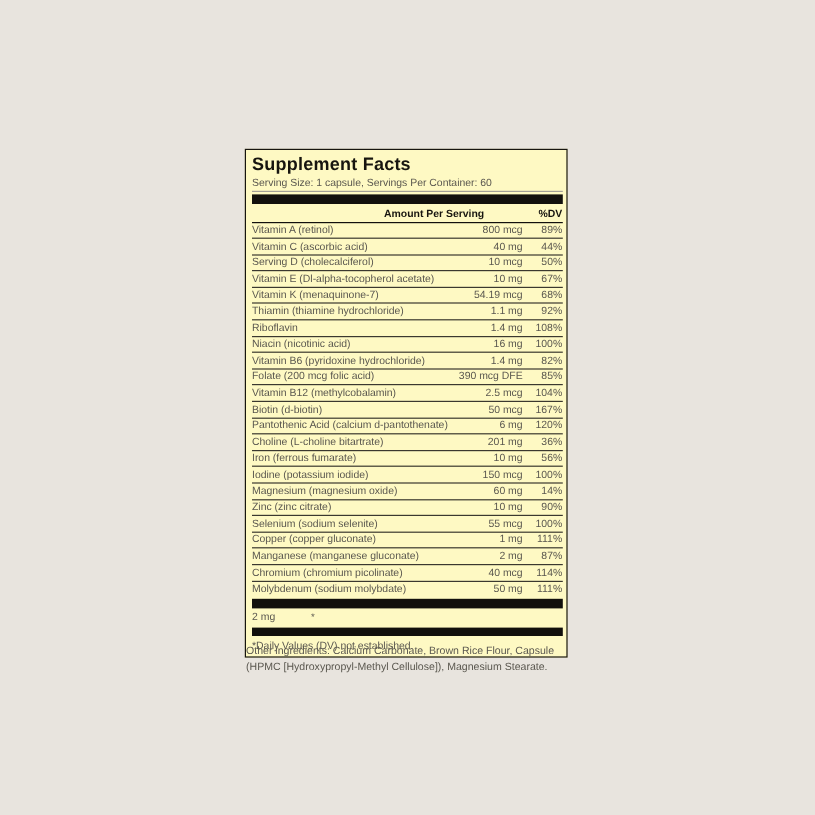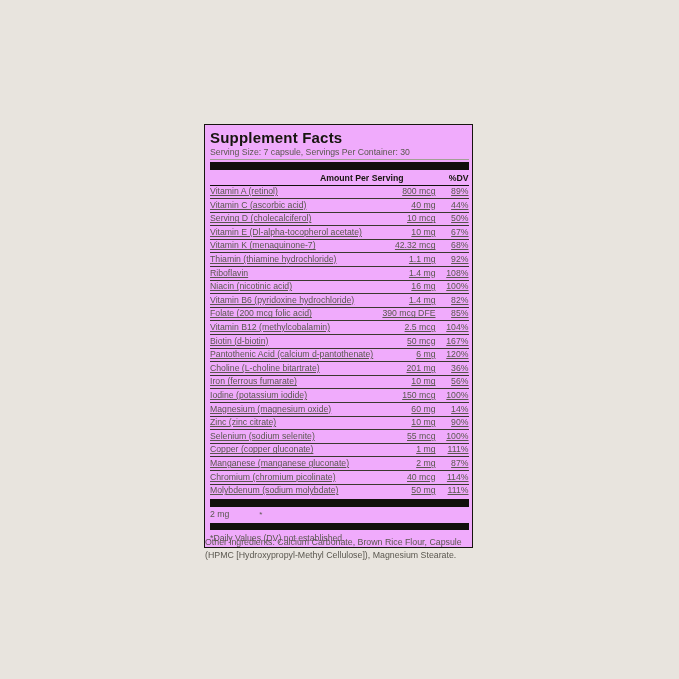--- a/index.html
+++ b/index.html
@@ -55,21 +55,20 @@
     border-bottom: 1.5px solid #12100c;
     gap: 32px;
   }
   .row {
     display: flex;
     align-items: baseline;
     font-size: 8.7px;
     line-height: 9.4px;
     padding: 1.6px 0;
     border-bottom: 1px solid #3b382f;
-    text-decoration: underline;
   }
   .row:last-child { border-bottom: none; align-items: center; }
   .name { flex: 1; padding-right: 4px; white-space: nowrap; overflow: hidden; }
   .amt  { text-align: right; white-space: nowrap; }
   .dv   { width: 33px; text-align: right; white-space: nowrap; }
   .coq-row {
     display: flex;
     align-items: baseline;
     font-size: 8.7px;
     line-height: 9.4px;
@@ -89,25 +88,25 @@
     font-size: 8.8px;
     line-height: 12.6px;
     color: #5a574f;
   }
 </style>
 </head>
 <body style="background: rgb(232, 228, 222);">
 
 <div class="canvas">
 
-  <div class="panel" style="background: #f0abfc; border-color: rgb(23, 21, 15);">
+  <div class="panel" style="background: #fef9c3; border-color: rgb(23, 21, 15);">
 
     <div class="title">Supplement Facts</div>
 
-    <div class="serving">Serving Size: 7 capsule, Servings Per Container: 30</div>
+    <div class="serving">Serving Size: 1 capsule, Servings Per Container: 60</div>
 
     <div class="bar" style="background: rgb(18, 16, 12);"></div>
 
     <div class="hdr-row">
       <span class="name"></span>
       <span class="amt">Amount Per Serving</span>
       <span class="dv">%DV</span>
     </div>
 
     <div>
@@ -126,21 +125,21 @@
           <span class="amt">10 mcg</span>
           <span class="dv">50%</span>
         </div>
         <div class="row">
           <span class="name">Vitamin E (Dl-alpha-tocopherol acetate)</span>
           <span class="amt">10 mg</span>
           <span class="dv">67%</span>
         </div>
         <div class="row">
           <span class="name">Vitamin K (menaquinone-7)</span>
-          <span class="amt">42.32 mcg</span>
+          <span class="amt">54.19 mcg</span>
           <span class="dv">68%</span>
         </div>
         <div class="row">
           <span class="name">Thiamin (thiamine hydrochloride)</span>
           <span class="amt">1.1 mg</span>
           <span class="dv">92%</span>
         </div>
         <div class="row">
           <span class="name">Riboflavin</span>
           <span class="amt">1.4 mg</span>

